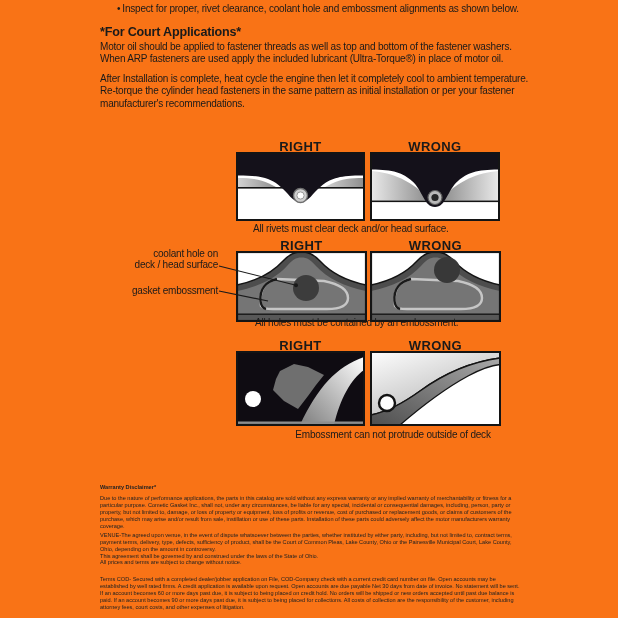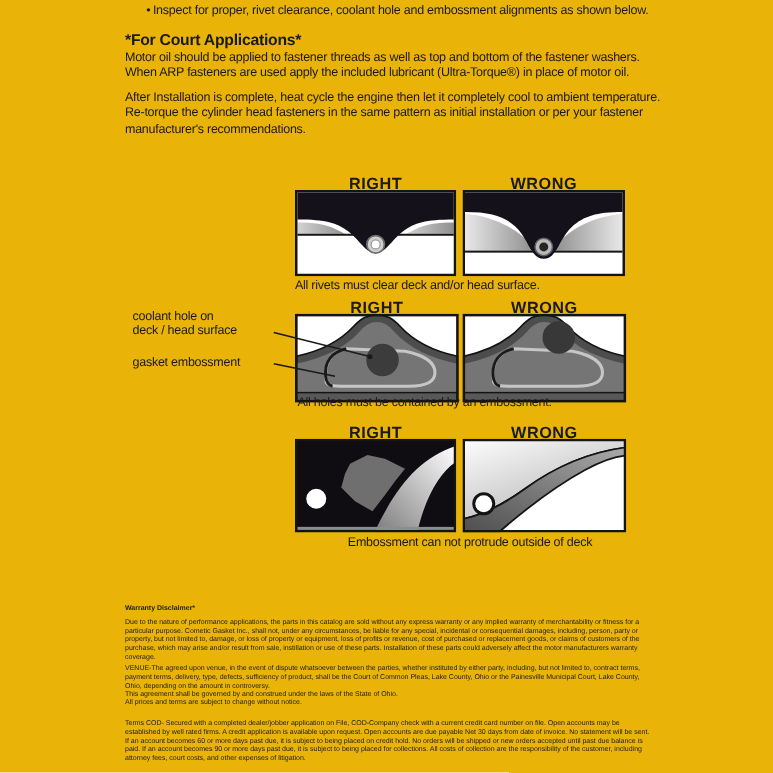--- a/index.html
+++ b/index.html
@@ -1,34 +1,34 @@
 <!DOCTYPE html>
 <html><head>
 <meta charset="utf-8">
 <style>
   html,body { margin:0; padding:0; background:#ffffff; }
   .page {
-    position:relative; width:618px; height:618px; background:#eab308;
+    position:relative; width:618px; height:618px; background:#f97316;
     font-family:"Liberation Sans", sans-serif; color:#1a1a1a; overflow:hidden;
   }
   .abs { position:absolute; }
   .body-text { font-size:10px; line-height:12.4px; letter-spacing:-0.2px; }
   .bullet-line { left:117px; top:3px; width:410px; font-size:10px; letter-spacing:-0.2px; }
   .bullet-glyph { margin-right:2px; }
   .diesel-heading { left:100px; top:25px; font-size:12.6px; font-weight:bold; letter-spacing:-0.2px; }
   .para-1 { left:100px; top:41px; width:432px; }
   .para-2 { left:100px; top:73px; width:434px; }
   .retorque { left:100px; top:114px; width:432px; }
 
   .fig-title { font-size:13px; font-weight:bold; text-align:center; letter-spacing:0.4px; }
-  .caption { font-size:10px; letter-spacing:-0.2px; line-height:11.5px; }
+  .caption { font-size:10px; letter-spacing:-0.2px; line-height:11.5px;margin-left:17px; }
 
   .panel { display:block; }
 
-  .callout { font-size:10px; letter-spacing:-0.2px; line-height:10.5px; width:112px; left:106px; }
+  .callout { font-size:10px; letter-spacing:-0.2px; line-height:10.5px; text-align:right; width:112px; left:106px; }
   .leader-overlay { pointer-events:none; z-index:5; }
 
   .warranty { left:100px; width:421px; font-size:5.6px; line-height:6.9px; letter-spacing:0; color:#222; }
   .warranty-heading { font-weight:bold; }
 </style>
 </head>
 <body>
 
 <div class="page">
 

